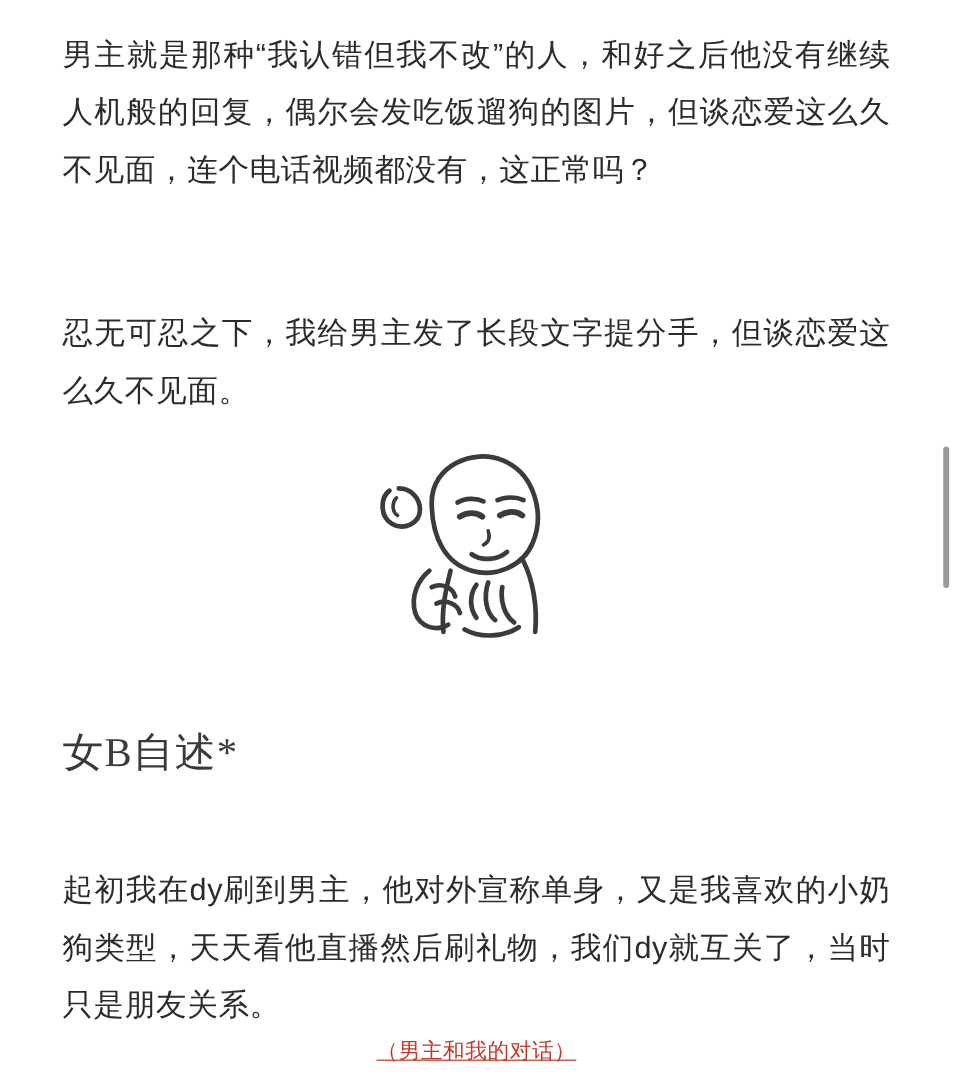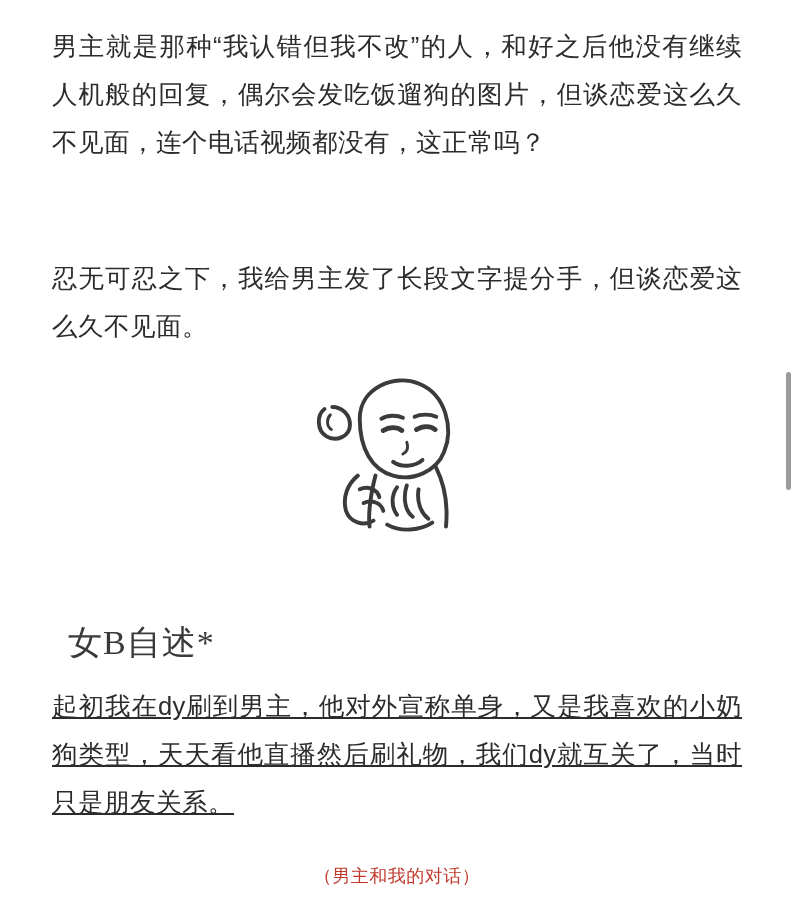--- a/index.html
+++ b/index.html
@@ -47,38 +47,39 @@
   }
   .meme {
     width: 196px;
     height: 196px;
     position: relative;
   }
   .heading {
     position: absolute;
     top: 604px;
     left: 0;
-    margin: 16px;
+    margin: 0;
     font-size: 34px;
     font-weight: normal;
     letter-spacing: 1px;
     color: #3a3a3a;
     font-family: "Liberation Serif", serif;
   }
-  .para-3 { position: absolute; top: 682px; left: 0; right: 0; text-decoration: underline; }
+  .para-3 { position: absolute; top: 718px; left: 0; right: 0; }
   .caption {
     position: absolute;
     top: 864px;
     left: 0;
     right: 0;
     text-align: center;
     font-size: 18px;
     color: #c0392b;
     font-family: "Liberation Sans", sans-serif;
     letter-spacing: 0.5px;
+    text-decoration: underline;
   }
   .scrollbar {
     position: absolute;
     right: 3px;
     top: 372px;
     width: 5px;
     height: 118px;
     background: #9a9a9a;
     border-radius: 3px;
   }

